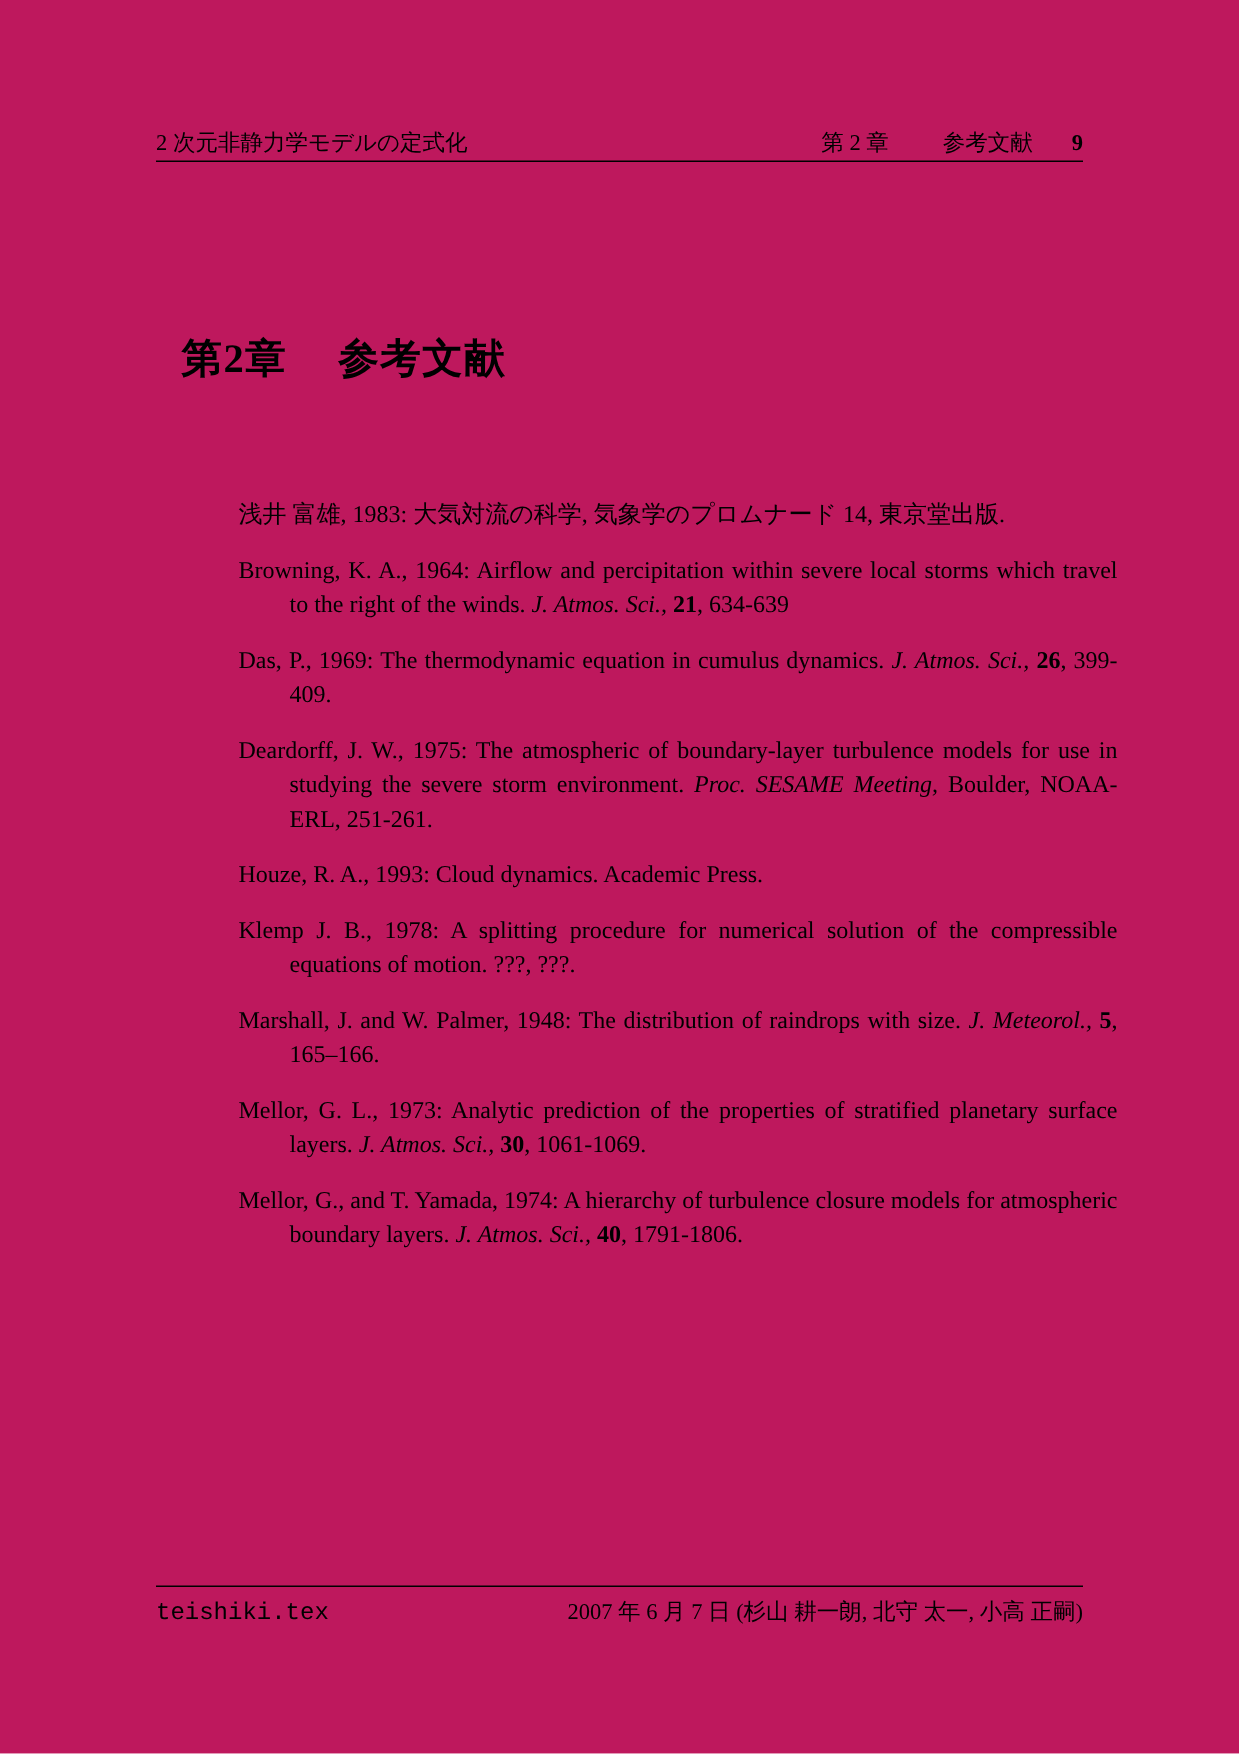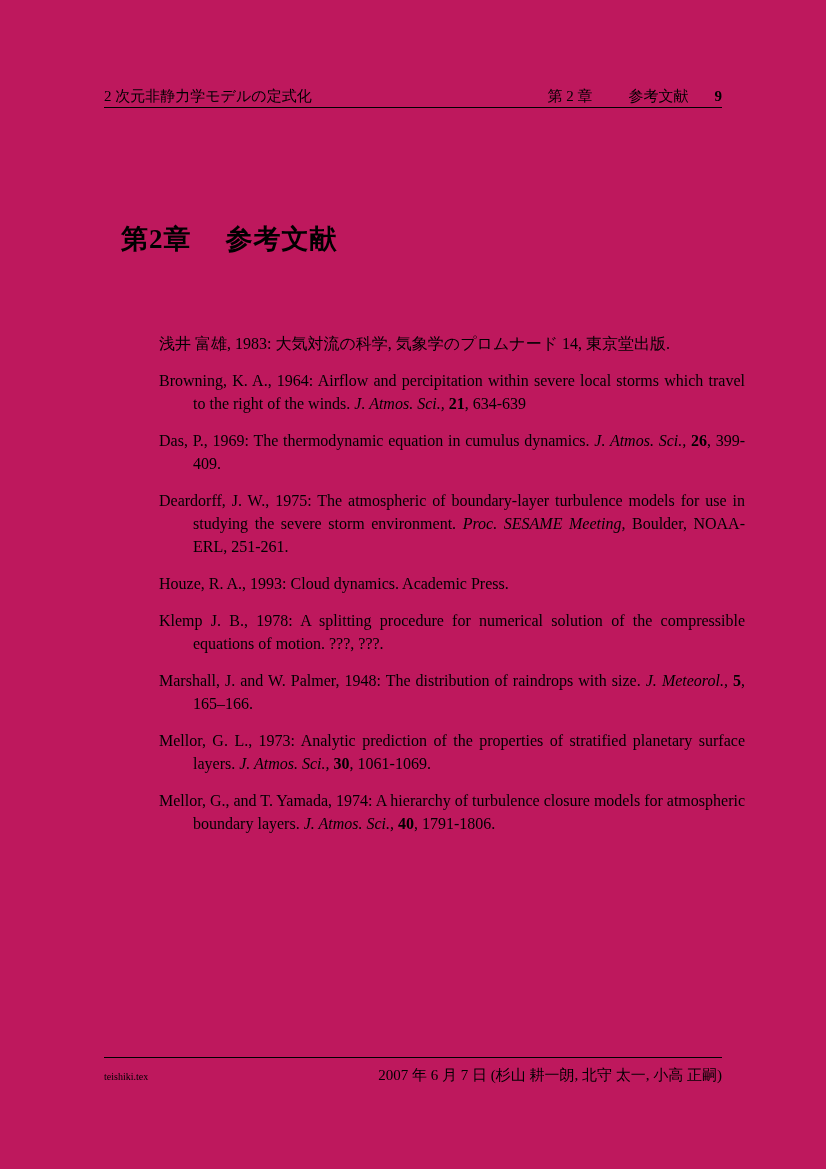--- a/index.html
+++ b/index.html
@@ -87,22 +87,22 @@
     left: 104px;
     width: 618px;
     display: flex;
     justify-content: space-between;
     align-items: baseline;
     font-size: 15px;
     line-height: 20px;
     white-space: nowrap;
   }
   .footer-filename {
-    font-family: Liberation Serif, serif;
-    font-size: 10px;
+    font-family: Liberation Mono, monospace;
+    font-size: 16px;
   }
 </style>
 </head>
 <body>
 
 <div class="page">
 
   <div class="header">
     <span class="header-left">2 次元非静力学モデルの定式化</span>
     <span class="header-right">

